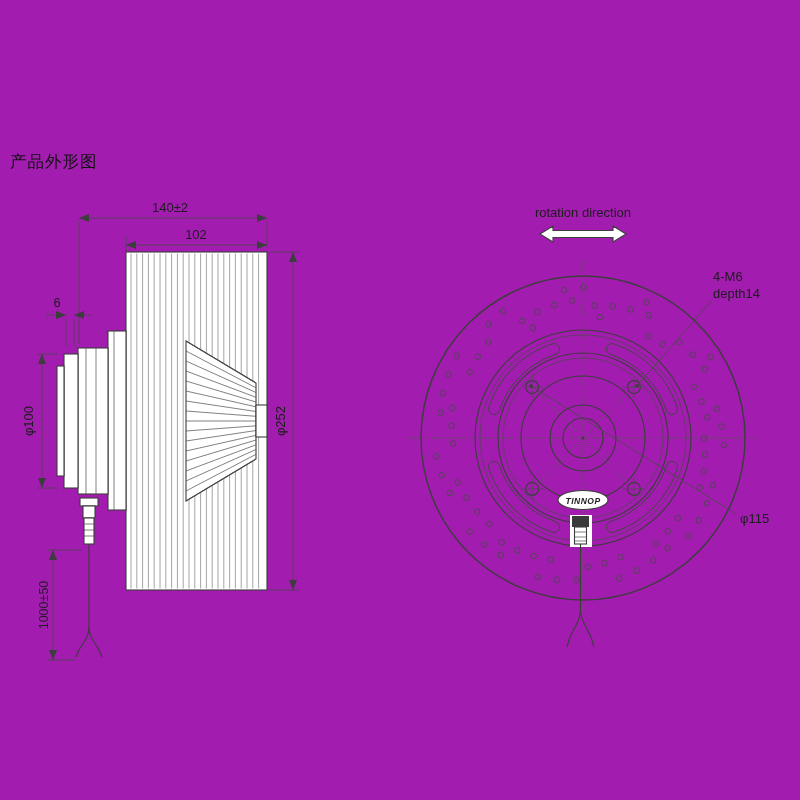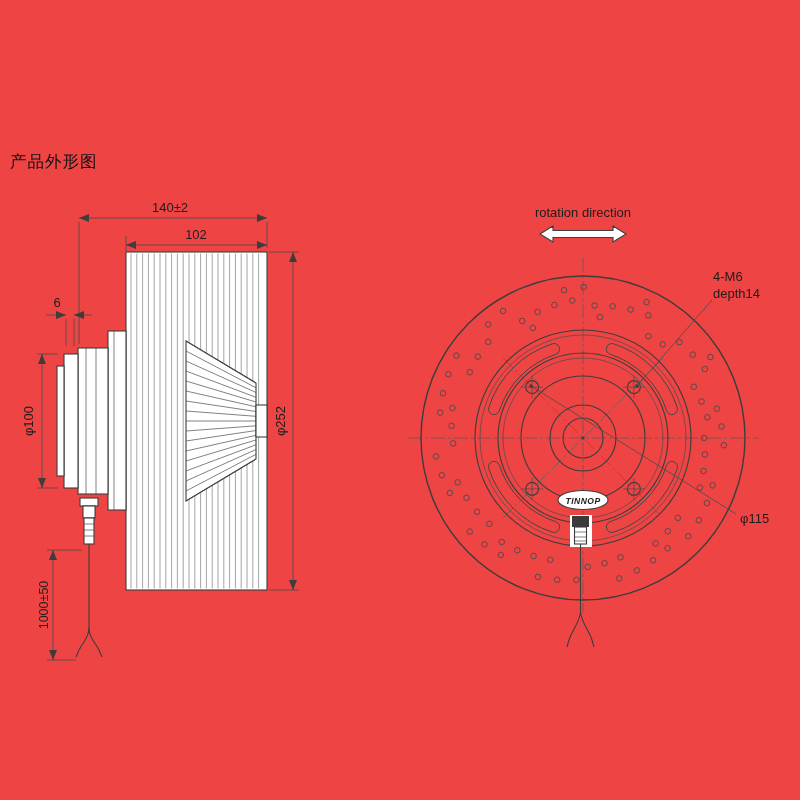--- a/index.html
+++ b/index.html
@@ -1,16 +1,16 @@
 <!DOCTYPE html>
 <html><head>
 <meta charset="utf-8">
 <style>
   html,body{margin:0;padding:0;background:#ffffff;}
-  .stage{width:800px;height:800px;position:relative;background:#ef4444;}
+  .stage{width:800px;height:800px;position:relative;background:#a21caf;}
   svg{display:block;}
   .line{fill:none;stroke:#3d3d3d;stroke-width:1.1;}
   .bold{stroke-width:1.4;}
   .wfill{fill:#ffffff;stroke:#3d3d3d;stroke-width:1.1;}
   .thin{stroke:#5a5a5a;stroke-width:.55;fill:none;}
   .thin2{stroke:#4a4a4a;stroke-width:.7;fill:none;}
   .hole{fill:none;stroke:#4a4a4a;stroke-width:.9;}
   .slot{fill:none;stroke:#454545;stroke-width:1;}
   .dim{stroke:#4a4a4a;stroke-width:.8;fill:none;}
   .cl{stroke:#5a5a5a;stroke-width:.7;stroke-dasharray:14 3 3 3;fill:none;}

